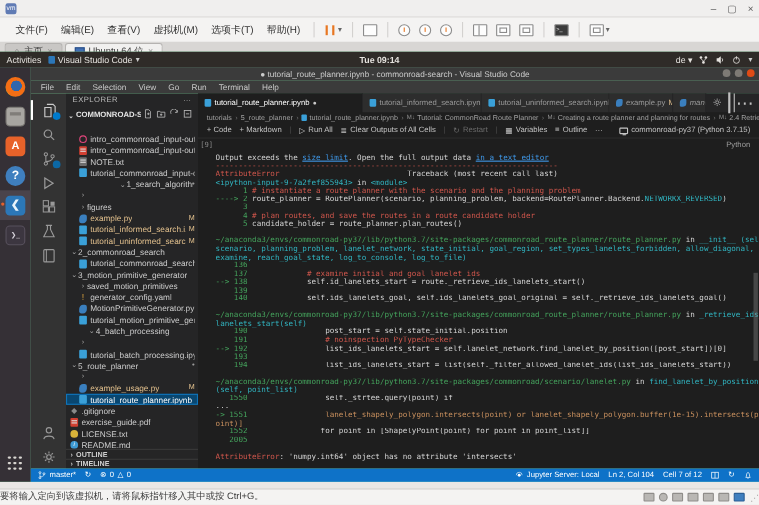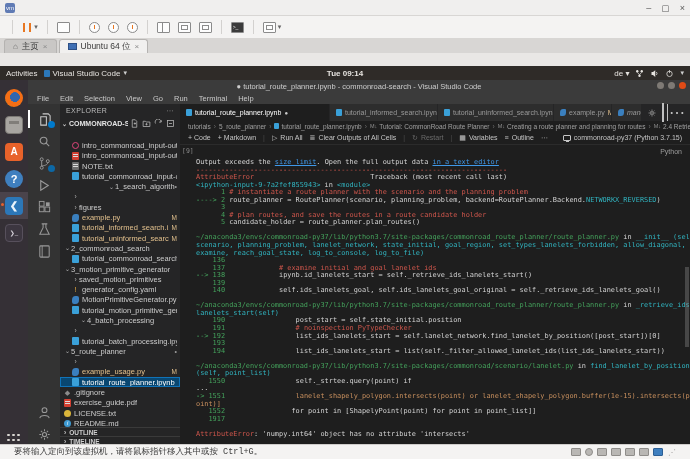--- a/index.html
+++ b/index.html
@@ -32,21 +32,21 @@
   #vm-tabs { position:absolute; left:0; top:38px; width:690px; height:15px; background:#d8d6d4;
              display:flex; align-items:flex-end; padding-left:4px; font-size:8.5px; color:#3b3b3b; }
   .vm-tab { display:flex; align-items:center; gap:4px; padding:2px 8px; height:14px; background:#c9c7c5;
             border:1px solid #b5b3b1; border-bottom:none; border-radius:3px 3px 0 0; margin-right:2px; }
   .vm-tab.active { background:#f1f0ef; }
   .vm-tab .x { color:#8a8a8a; font-size:8px; }
   .home-ic { color:#6b6b6b; font-size:8px; }
   .scr-ic { width:9px; height:7px; background:#3f6fb4; border:1px solid #2d4f85; }
 
   
-  #screen { position:absolute; left:0; top:66px; width:690px; height:391px; background:#86efac; }
+  #screen { position:absolute; left:0; top:47px; width:690px; height:391px; background:#86efac; }
   #ubar { position:absolute; left:0; top:0; width:690px; height:14px; background:#2f2b28; color:#e6e3df;
           display:flex; align-items:center; font-size:8px; padding:0 6px; gap:6px; }
   #ubar .clock { position:absolute; left:50%; transform:translateX(-50%);font-weight:bold; }
   #ubar .right { margin-left:auto; display:flex; align-items:center; gap:6px; }
   .uico { display:inline-flex; }
 
   #desktop { position:absolute; left:0; top:14px; width:690px; height:377px; }
 
   
   #dock { position:absolute; left:0; top:0; width:28px; height:377px; background:#353036; padding-top:4px; }
@@ -167,21 +167,21 @@
 
   
   #statusbar { height:12px; background:#0e72c8; color:#ffffff; display:flex; align-items:center; font-size:7px;
                padding:0 6px; gap:8px; flex:0 0 12px; white-space:nowrap; }
   #statusbar .grp { display:flex; align-items:center; gap:3px; }
   #statusbar .right { margin-left:auto; display:flex; align-items:center; gap:8px; }
   #statusbar svg { width:8px; height:8px; }
 
   
   #vm-status { position:absolute; left:0; top:444px; width:690px; height:15px; background:#f4f3f2;
-               border-top:1px solid #cfcdcb; display:flex; align-items:center; padding:0 14px; font-size:8.5px; color:#3c3c3c;font-family:Liberation Mono, monospace; }
+               border-top:1px solid #cfcdcb; display:flex; align-items:center; padding:0 0; font-size:8.5px; color:#3c3c3c; }
   #vm-devices { margin-left:auto; display:flex; align-items:center; gap:4px; }
   .dev { width:10px; height:8px; background:#b9b7b4; border:1px solid #8f8d8a; border-radius:1px; }
   .dev.round { border-radius:50%; width:8px; }
   .dev.tools { background:#3f7fbf; border-color:#2c5f95; }
   .grip { color:#9a9896; margin-left:5px; font-size:8px; }
 </style>
 </head>
 <body>
 
 <div id="stage">
@@ -189,20 +189,28 @@
   <div id="vm-title">
     <span class="vm-logo">vm</span>
     <span id="vm-winbtns">
       <span>–</span>
       <span>▢</span>
       <span>×</span>
     </span>
   </div>
 
   <div id="vm-menu">
+    <span id="vm-menu-items" style="display:flex">
+        <span class="m">文件(F)</span>
+        <span class="m">编辑(E)</span>
+        <span class="m">查看(V)</span>
+        <span class="m">虚拟机(M)</span>
+        <span class="m">选项卡(T)</span>
+        <span class="m">帮助(H)</span>
+      </span>
     <span class="vm-sep"></span>
     <span class="vm-tool">
       <span class="pbar"></span>
         <span class="pbar"></span>
         <span class="caret">▾</span>
     </span>
     <span class="vm-sep"></span>
     <span class="vm-tool">
         <span class="tico"></span>
       </span>
@@ -686,40 +694,40 @@
                 <div class="out-line"><span class="sg-g">----&gt; 2 </span><span class="sg-w">route_planner = RoutePlanner(scenario, planning_problem, backend=RoutePlanner.Backend.</span><span class="sg-c">NETWORKX_REVERSED</span><span class="sg-w">)</span></div>
                 <div class="out-line"><span class="sg-g">      3 </span></div>
                 <div class="out-line"><span class="sg-g">      4 </span><span class="sg-r"># plan routes, and save the routes in a route candidate holder</span></div>
                 <div class="out-line"><span class="sg-g">      5 </span><span class="sg-w">candidate_holder = route_planner.plan_routes()</span></div>
                 <div class="out-line"></div>
                 <div class="out-line"><span class="sg-g">~/anaconda3/envs/commonroad-py37/lib/python3.7/site-packages/commonroad_route_planner/route_planner.py</span><span class="sg-w"> in </span><span class="sg-c">__init__ (self,</span></div>
                 <div class="out-line"><span class="sg-c">scenario, planning_problem, lanelet_network, state_initial, goal_region, set_types_lanelets_forbidden, allow_diagonal, b</span></div>
                 <div class="out-line"><span class="sg-c">examine, reach_goal_state, log_to_console, log_to_file)</span></div>
                 <div class="out-line"><span class="sg-g">    136 </span></div>
                 <div class="out-line"><span class="sg-g">    137 </span><span class="sg-w">            </span><span class="sg-r"># examine initial and goal lanelet ids</span></div>
-                <div class="out-line"><span class="sg-g">--&gt; 138 </span><span class="sg-w">            ipynb.id_lanelets_start = self._retrieve_ids_lanelets_start()</span></div>
+                <div class="out-line"><span class="sg-g">--&gt; 138 </span><span class="sg-w">            self.id_lanelets_start = route._retrieve_ids_lanelets_start()</span></div>
                 <div class="out-line"><span class="sg-g">    139 </span></div>
                 <div class="out-line"><span class="sg-g">    140 </span><span class="sg-w">            self.ids_lanelets_goal, self.ids_lanelets_goal_original = self._retrieve_ids_lanelets_goal()</span></div>
                 <div class="out-line"></div>
                 <div class="out-line"><span class="sg-g">~/anaconda3/envs/commonroad-py37/lib/python3.7/site-packages/commonroad_route_planner/route_planner.py</span><span class="sg-w"> in </span><span class="sg-c">_retrieve_ids_</span></div>
                 <div class="out-line"><span class="sg-c">lanelets_start(self)</span></div>
                 <div class="out-line"><span class="sg-g">    190 </span><span class="sg-w">                post_start = self.state_initial.position</span></div>
                 <div class="out-line"><span class="sg-g">    191 </span><span class="sg-w">                </span><span class="sg-r"># noinspection PyTypeChecker</span></div>
                 <div class="out-line"><span class="sg-g">--&gt; 192 </span><span class="sg-w">                list_ids_lanelets_start = self.lanelet_network.find_lanelet_by_position([post_start])[0]</span></div>
                 <div class="out-line"><span class="sg-g">    193 </span></div>
                 <div class="out-line"><span class="sg-g">    194 </span><span class="sg-w">                list_ids_lanelets_start = list(self._filter_allowed_lanelet_ids(list_ids_lanelets_start))</span></div>
                 <div class="out-line"></div>
                 <div class="out-line"><span class="sg-g">~/anaconda3/envs/commonroad-py37/lib/python3.7/site-packages/commonroad/scenario/lanelet.py</span><span class="sg-w"> in </span><span class="sg-c">find_lanelet_by_position</span></div>
                 <div class="out-line"><span class="sg-c">(self, point_list)</span></div>
                 <div class="out-line"><span class="sg-g">   1550 </span><span class="sg-w">                self._strtee.query(point) if</span></div>
                 <div class="out-line"><span class="sg-w">...</span></div>
                 <div class="out-line"><span class="sg-g">-&gt; 1551 </span><span class="sg-o">                lanelet_shapely_polygon.intersects(point) or lanelet_shapely_polygon.buffer(1e-15).intersects(p</span></div>
                 <div class="out-line"><span class="sg-o">oint)]</span></div>
                 <div class="out-line"><span class="sg-g">   1552 </span><span class="sg-w">               for point in [ShapelyPoint(point) for point in point_list]]</span></div>
-                <div class="out-line"><span class="sg-g">   1917 </span></div>
+                <div class="out-line"><span class="sg-g">   2005 </span></div>
                 <div class="out-line"></div>
                 <div class="out-line"><span class="sg-r">AttributeError</span><span class="sg-w">: 'numpy.int64' object has no attribute 'intersects'</span></div>
               </div>
           </div>
         </div>
 
         <div id="statusbar">
           <span class="grp">
             <svg viewBox="0 0 12 12">
                 <circle cx="3.5" cy="2.5" r="1.3" fill="none" stroke="#fff"></circle>

